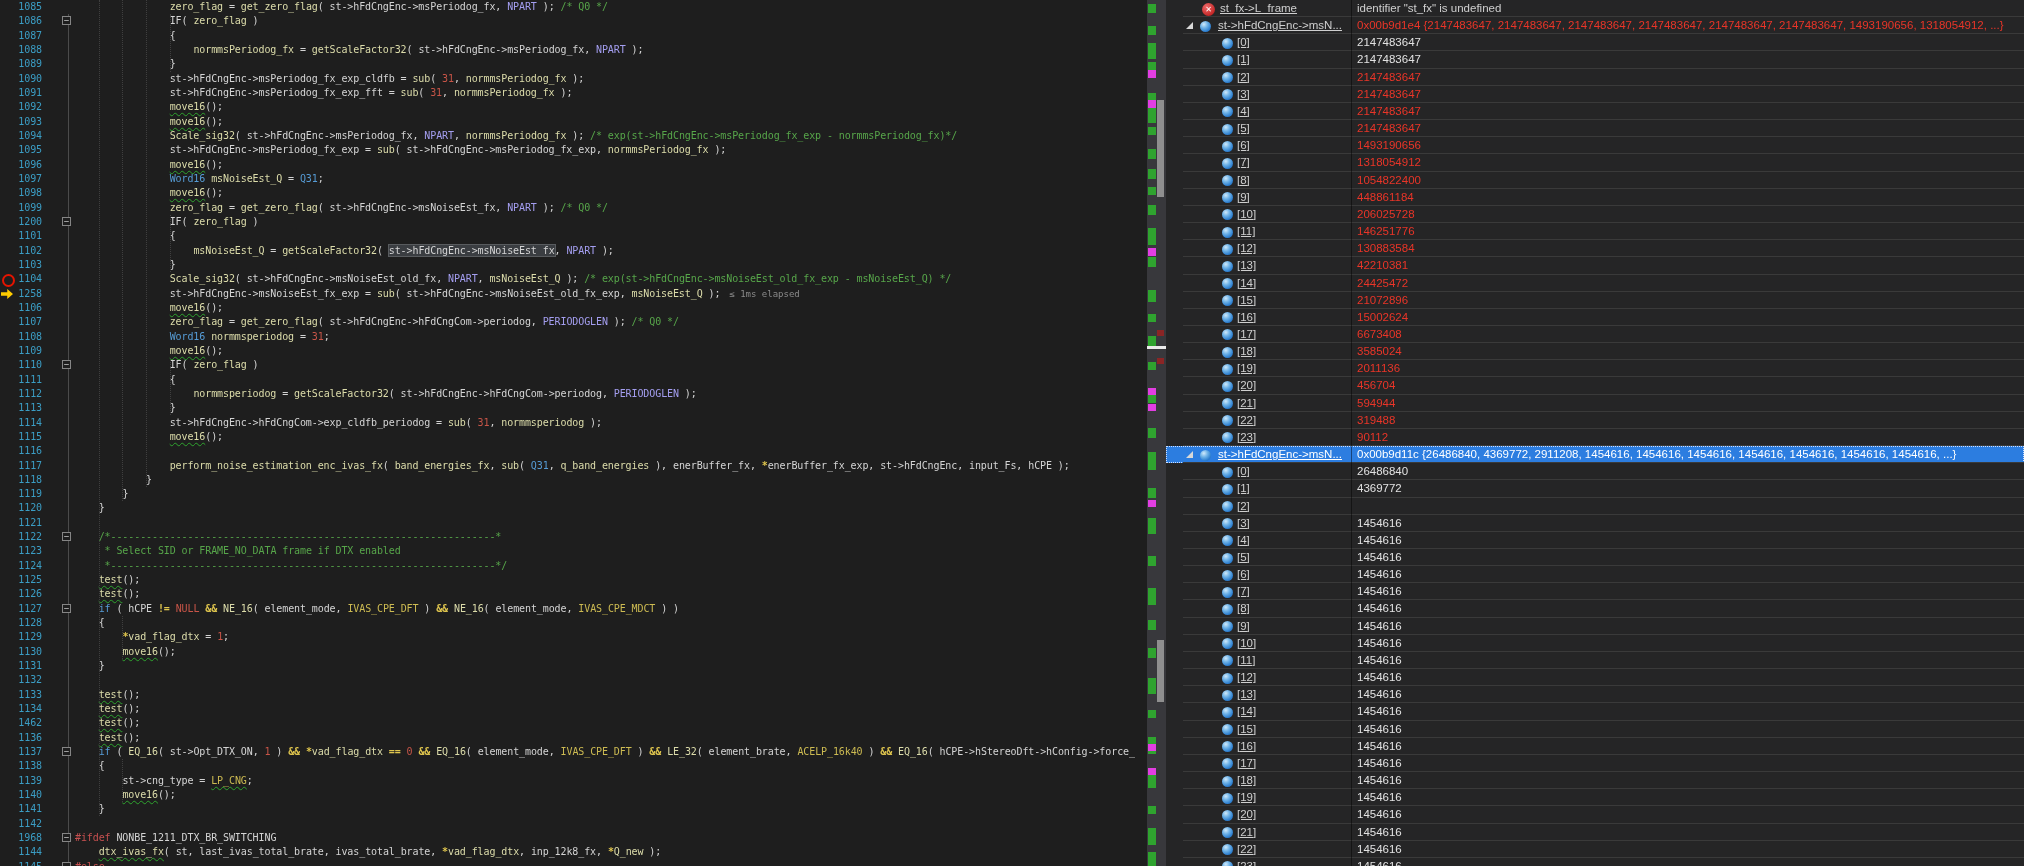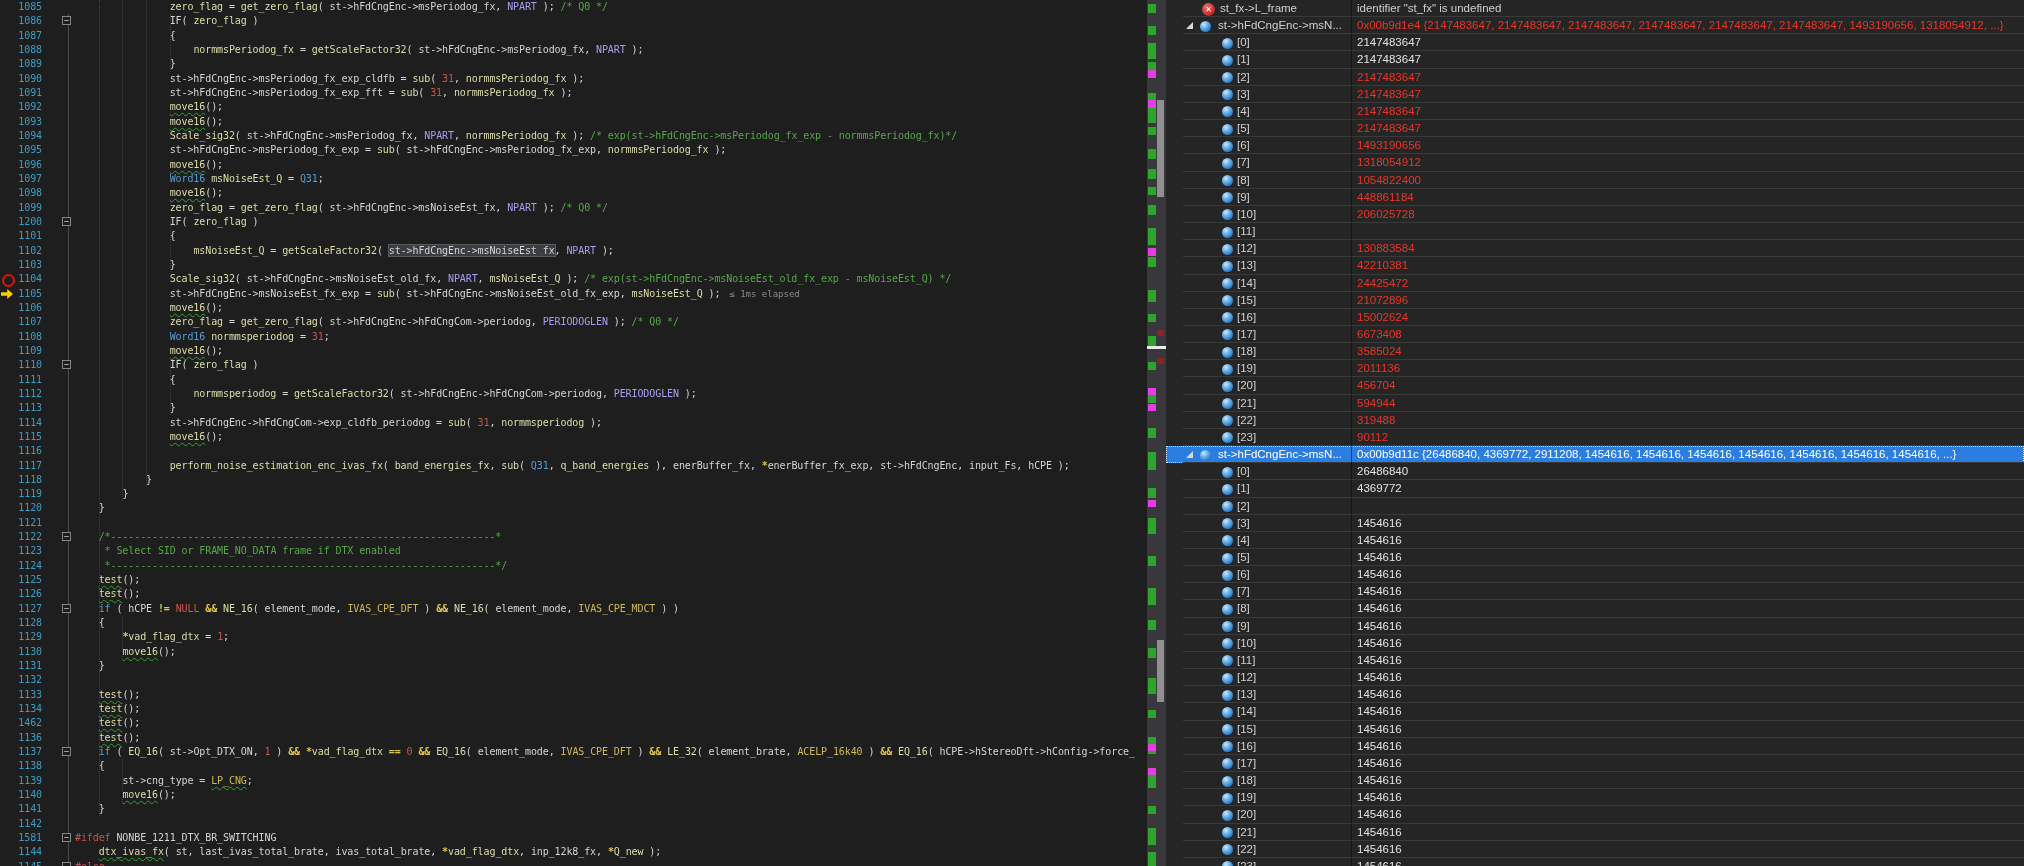--- a/index.html
+++ b/index.html
@@ -35,21 +35,21 @@
   .vr{color:#e93528}.vw{color:#e2e2e2}
   .sel{background:#2c7de0;color:#ffffff;outline:1px dotted #cfe0ff;outline-offset:-1px;}
   .sel .vr,.sel .vw{color:#ffffff}
   .sphere{position:absolute;top:3.5px;width:11px;height:11px;border-radius:50%;
           background:radial-gradient(circle at 35% 30%,#cfe9fb 0%,#6fb3e8 35%,#2d7fd0 70%,#1a5fa8 100%);}
   .expander{position:absolute;left:20px;top:5px;width:0;height:0;
             border-left:7px solid transparent;border-bottom:7px solid #d8d8d8;}
   .erricon{position:absolute;left:36px;top:2.5px;width:13px;height:13px;border-radius:50%;
            background:radial-gradient(circle at 35% 30%,#ef6a6a,#c22424 75%);
            color:#fff;font-size:8px;line-height:13px;text-align:center;font-weight:bold;}
-  .ntext{position:absolute;top:0;}
+  .ntext{position:absolute;top:0;text-decoration:underline;}
   #colsep{position:absolute;left:185px;top:0;bottom:0;width:1px;background:rgba(0,0,0,0.45);z-index:5;}
 </style>
 </head>
 <body>
 
 <div id="editor">
   <div id="code-lines">
       <div class="crow"><span class="ln">1085</span><span class="cl" style="padding-left:94.7px"><span class="f">zero_flag</span><span class="d"> = </span><span class="f">get_zero_flag</span><span class="d">( st-&gt;hFdCngEnc-&gt;msPeriodog_fx, </span><span class="m">NPART</span><span class="d"> ); </span><span class="c">/* Q0 */</span></span></div>
       <div class="crow"><span class="ln">1086</span><span class="fold">−</span><span class="cl" style="padding-left:94.7px"><span class="d">IF( </span><span class="f">zero_flag</span><span class="d"> )</span></span></div>
       <div class="crow"><span class="ln">1087</span><span class="cl" style="padding-left:94.7px"><span class="d">{</span></span></div>
@@ -63,21 +63,21 @@
       <div class="crow"><span class="ln">1095</span><span class="cl" style="padding-left:94.7px"><span class="d">st-&gt;hFdCngEnc-&gt;msPeriodog_fx_exp = </span><span class="f">sub</span><span class="d">( st-&gt;hFdCngEnc-&gt;msPeriodog_fx_exp, </span><span class="f">normmsPeriodog_fx</span><span class="d"> );</span></span></div>
       <div class="crow"><span class="ln">1096</span><span class="cl" style="padding-left:94.7px"><span class="f sq">move16</span><span class="d">();</span></span></div>
       <div class="crow"><span class="ln">1097</span><span class="cl" style="padding-left:94.7px"><span class="k">Word16</span><span class="d"> </span><span class="f">msNoiseEst_Q</span><span class="d"> = </span><span class="k">Q31</span><span class="d">;</span></span></div>
       <div class="crow"><span class="ln">1098</span><span class="cl" style="padding-left:94.7px"><span class="f sq">move16</span><span class="d">();</span></span></div>
       <div class="crow"><span class="ln">1099</span><span class="cl" style="padding-left:94.7px"><span class="f">zero_flag</span><span class="d"> = </span><span class="f">get_zero_flag</span><span class="d">( st-&gt;hFdCngEnc-&gt;msNoiseEst_fx, </span><span class="m">NPART</span><span class="d"> ); </span><span class="c">/* Q0 */</span></span></div>
       <div class="crow"><span class="ln">1200</span><span class="fold">−</span><span class="cl" style="padding-left:94.7px"><span class="d">IF( </span><span class="f">zero_flag</span><span class="d"> )</span></span></div>
       <div class="crow"><span class="ln">1101</span><span class="cl" style="padding-left:94.7px"><span class="d">{</span></span></div>
       <div class="crow"><span class="ln">1102</span><span class="cl" style="padding-left:118.4px"><span class="f">msNoiseEst_Q</span><span class="d"> = </span><span class="f">getScaleFactor32</span><span class="d">( </span><span class="d hl">st-&gt;hFdCngEnc-&gt;msNoiseEst_fx</span><span class="d">, </span><span class="m">NPART</span><span class="d"> );</span></span></div>
       <div class="crow"><span class="ln">1103</span><span class="cl" style="padding-left:94.7px"><span class="d">}</span></span></div>
       <div class="crow"><span class="ln">1104</span><span class="cl" style="padding-left:94.7px"><span class="f">Scale_sig32</span><span class="d">( st-&gt;hFdCngEnc-&gt;msNoiseEst_old_fx, </span><span class="m">NPART</span><span class="d">, </span><span class="f">msNoiseEst_Q</span><span class="d"> ); </span><span class="c">/* exp(st-&gt;hFdCngEnc-&gt;msNoiseEst_old_fx_exp - msNoiseEst_Q) */</span></span></div>
-      <div class="crow"><span class="ln">1105</span><span class="cl" style="padding-left:94.7px"><span class="d">st-&gt;hFdCngEnc-&gt;msNoiseEst_fx_exp = </span><span class="f">sub</span><span class="d">( st-&gt;hFdCngEnc-&gt;msNoiseEst_old_fx_exp, </span><span class="f">msNoiseEst_Q</span><span class="d"> );</span><span class="t">≤ 1ms elapsed</span></span></div>
+      <div class="crow"><span class="ln">1258</span><span class="cl" style="padding-left:94.7px"><span class="d">st-&gt;hFdCngEnc-&gt;msNoiseEst_fx_exp = </span><span class="f">sub</span><span class="d">( st-&gt;hFdCngEnc-&gt;msNoiseEst_old_fx_exp, </span><span class="f">msNoiseEst_Q</span><span class="d"> );</span><span class="t">≤ 1ms elapsed</span></span></div>
       <div class="crow"><span class="ln">1106</span><span class="cl" style="padding-left:94.7px"><span class="f sq">move16</span><span class="d">();</span></span></div>
       <div class="crow"><span class="ln">1107</span><span class="cl" style="padding-left:94.7px"><span class="f">zero_flag</span><span class="d"> = </span><span class="f">get_zero_flag</span><span class="d">( st-&gt;hFdCngEnc-&gt;hFdCngCom-&gt;periodog, </span><span class="m">PERIODOGLEN</span><span class="d"> ); </span><span class="c">/* Q0 */</span></span></div>
       <div class="crow"><span class="ln">1108</span><span class="cl" style="padding-left:94.7px"><span class="k">Word16</span><span class="d"> </span><span class="f">normmsperiodog</span><span class="d"> = </span><span class="n">31</span><span class="d">;</span></span></div>
       <div class="crow"><span class="ln">1109</span><span class="cl" style="padding-left:94.7px"><span class="f sq">move16</span><span class="d">();</span></span></div>
       <div class="crow"><span class="ln">1110</span><span class="fold">−</span><span class="cl" style="padding-left:94.7px"><span class="d">IF( </span><span class="f">zero_flag</span><span class="d"> )</span></span></div>
       <div class="crow"><span class="ln">1111</span><span class="cl" style="padding-left:94.7px"><span class="d">{</span></span></div>
       <div class="crow"><span class="ln">1112</span><span class="cl" style="padding-left:118.4px"><span class="f">normmsperiodog</span><span class="d"> = </span><span class="f">getScaleFactor32</span><span class="d">( st-&gt;hFdCngEnc-&gt;hFdCngCom-&gt;periodog, </span><span class="m">PERIODOGLEN</span><span class="d"> );</span></span></div>
       <div class="crow"><span class="ln">1113</span><span class="cl" style="padding-left:94.7px"><span class="d">}</span></span></div>
       <div class="crow"><span class="ln">1114</span><span class="cl" style="padding-left:94.7px"><span class="d">st-&gt;hFdCngEnc-&gt;hFdCngCom-&gt;exp_cldfb_periodog = </span><span class="f">sub</span><span class="d">( </span><span class="n">31</span><span class="d">, </span><span class="f">normmsperiodog</span><span class="d"> );</span></span></div>
       <div class="crow"><span class="ln">1115</span><span class="cl" style="padding-left:94.7px"><span class="f sq">move16</span><span class="d">();</span></span></div>
@@ -101,21 +101,21 @@
       <div class="crow"><span class="ln">1133</span><span class="cl" style="padding-left:23.7px"><span class="f sq">test</span><span class="d">();</span></span></div>
       <div class="crow"><span class="ln">1134</span><span class="cl" style="padding-left:23.7px"><span class="f sq">test</span><span class="d">();</span></span></div>
       <div class="crow"><span class="ln">1462</span><span class="cl" style="padding-left:23.7px"><span class="f sq">test</span><span class="d">();</span></span></div>
       <div class="crow"><span class="ln">1136</span><span class="cl" style="padding-left:23.7px"><span class="f sq">test</span><span class="d">();</span></span></div>
       <div class="crow"><span class="ln">1137</span><span class="fold">−</span><span class="cl" style="padding-left:23.7px"><span class="k">if</span><span class="d"> ( </span><span class="f">EQ_16</span><span class="d">( st-&gt;Opt_DTX_ON, </span><span class="n">1</span><span class="d"> ) </span><span class="o">&amp;&amp;</span><span class="d"> </span><span class="o">*</span><span class="f">vad_flag_dtx</span><span class="d"> </span><span class="o">==</span><span class="d"> </span><span class="n">0</span><span class="d"> </span><span class="o">&amp;&amp;</span><span class="d"> </span><span class="f">EQ_16</span><span class="d">( element_mode, </span><span class="e">IVAS_CPE_DFT</span><span class="d"> ) </span><span class="o">&amp;&amp;</span><span class="d"> </span><span class="f">LE_32</span><span class="d">( element_brate, </span><span class="e">ACELP_16k40</span><span class="d"> ) </span><span class="o">&amp;&amp;</span><span class="d"> </span><span class="f">EQ_16</span><span class="d">( hCPE-&gt;hStereoDft-&gt;hConfig-&gt;force_</span></span></div>
       <div class="crow"><span class="ln">1138</span><span class="cl" style="padding-left:23.7px"><span class="d">{</span></span></div>
       <div class="crow"><span class="ln">1139</span><span class="cl" style="padding-left:47.4px"><span class="d">st-&gt;cng_type = </span><span class="e sq">LP_CNG</span><span class="d">;</span></span></div>
       <div class="crow"><span class="ln">1140</span><span class="cl" style="padding-left:47.4px"><span class="f sq">move16</span><span class="d">();</span></span></div>
       <div class="crow"><span class="ln">1141</span><span class="cl" style="padding-left:23.7px"><span class="d">}</span></span></div>
       <div class="crow"><span class="ln">1142</span><span class="cl" style="padding-left:0.0px"></span></div>
-      <div class="crow"><span class="ln">1581</span><span class="fold">−</span><span class="cl" style="padding-left:0.0px"><span class="p">#ifdef</span><span class="d"> NONBE_1211_DTX_BR_SWITCHING</span></span></div>
+      <div class="crow"><span class="ln">1968</span><span class="fold">−</span><span class="cl" style="padding-left:0.0px"><span class="p">#ifdef</span><span class="d"> NONBE_1211_DTX_BR_SWITCHING</span></span></div>
       <div class="crow"><span class="ln">1144</span><span class="cl" style="padding-left:23.7px"><span class="f sq">dtx_ivas_fx</span><span class="d">( st, last_ivas_total_brate, ivas_total_brate, </span><span class="o">*</span><span class="f">vad_flag_dtx</span><span class="d">, inp_12k8_fx, </span><span class="o">*</span><span class="f">Q_new</span><span class="d"> );</span></span></div>
       <div class="crow"><span class="ln">1145</span><span class="fold">−</span><span class="cl" style="padding-left:0.0px"><span class="p">#else</span></span></div>
     </div>
   <div id="outline-line"></div>
   <div id="guides">
       <div class="guide" style="left:98.7px;top:0px;height:816px"></div>
       <div class="guide" style="left:122.4px;top:0px;height:501px"></div>
       <div class="guide" style="left:122.4px;top:616px;height:43px"></div>
       <div class="guide" style="left:122.4px;top:759px;height:43px"></div>
       <div class="guide" style="left:146.1px;top:0px;height:487px"></div>
@@ -267,20 +267,21 @@
           <span class="sphere" style="left:56px"></span>
           <span class="ntext" style="left:71px">[10]</span>
         </div>
         <div class="wval"><span class="vr">206025728</span></div>
       </div>
       <div class="wrow">
         <div class="wname">
           <span class="sphere" style="left:56px"></span>
           <span class="ntext" style="left:71px">[11]</span>
         </div>
+        <div class="wval"><span class="vr">146251776</span></div>
       </div>
       <div class="wrow">
         <div class="wname">
           <span class="sphere" style="left:56px"></span>
           <span class="ntext" style="left:71px">[12]</span>
         </div>
         <div class="wval"><span class="vr">130883584</span></div>
       </div>
       <div class="wrow">
         <div class="wname">

